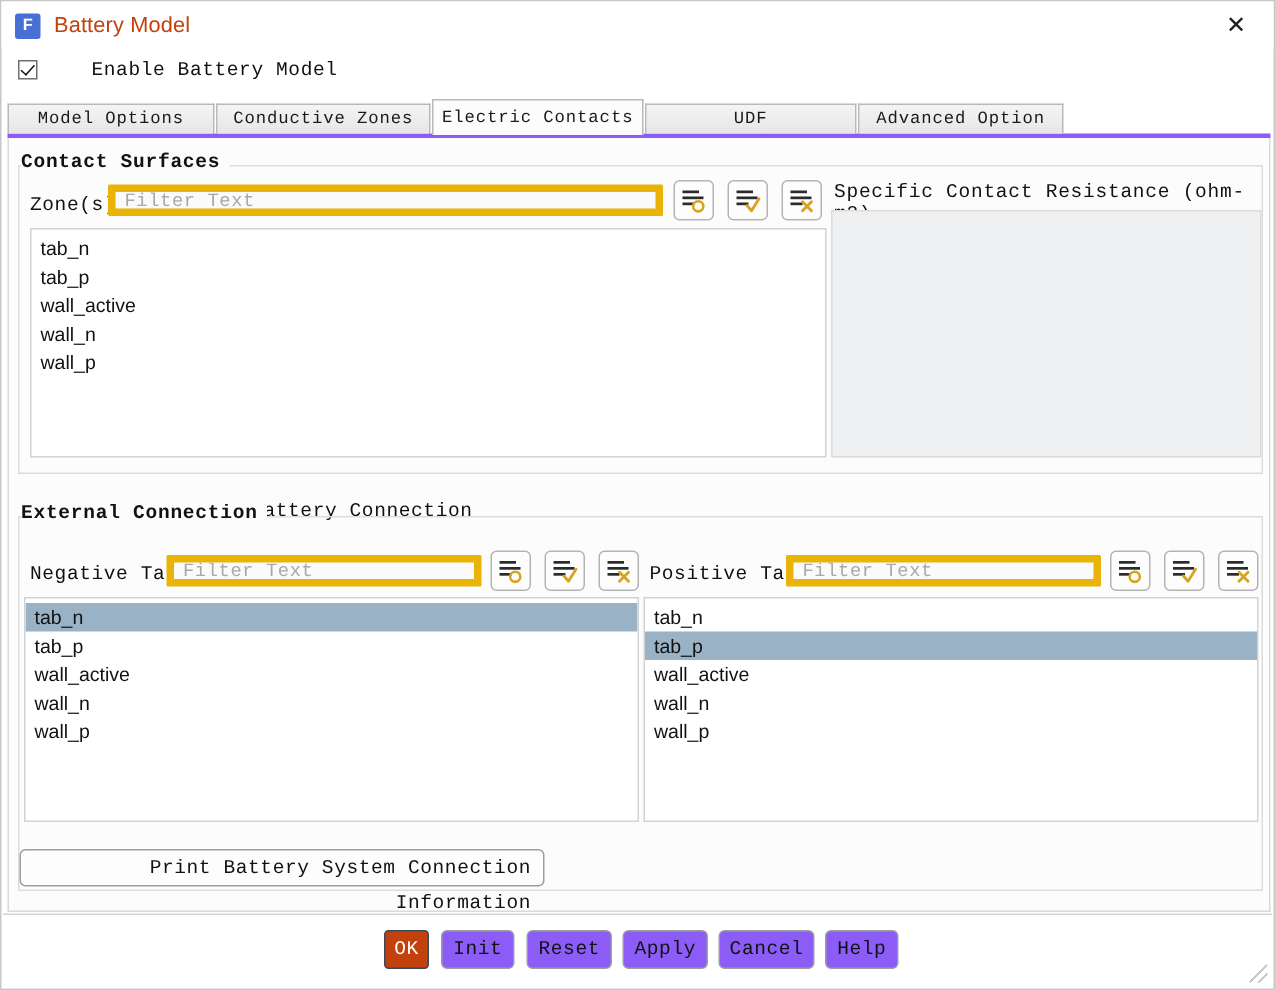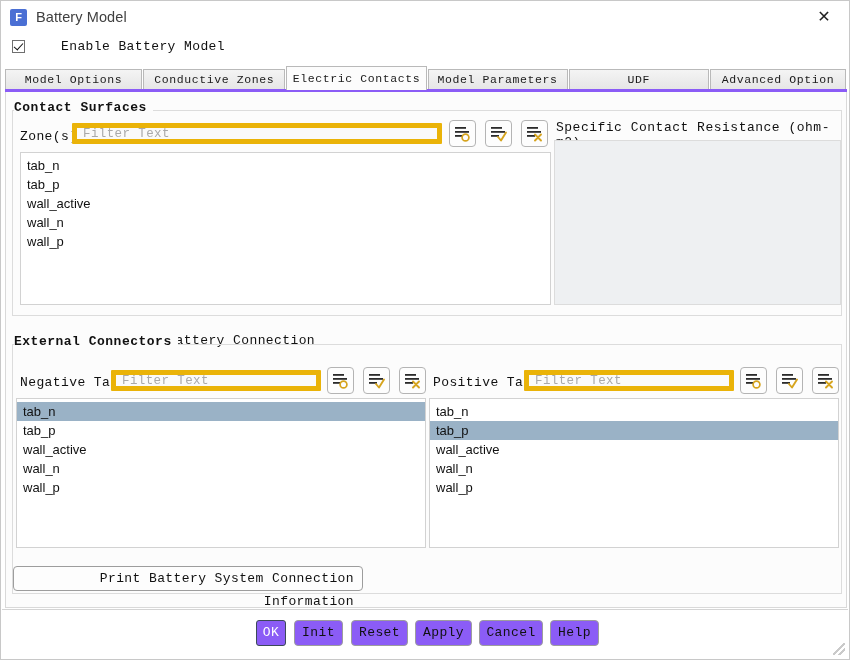--- a/index.html
+++ b/index.html
@@ -40,21 +40,21 @@
     width: 17px; height: 17px;
     line-height: 17px; text-align: center;
     color: #ffffff;
     font-family: "Liberation Sans", sans-serif;
     font-size: 11px; font-weight: bold;
   }
   .title-text {
     margin-left: 9px;
     font-family: "Liberation Sans", sans-serif;
     font-size: 14.5px;
-    color: #404040;
+    color: #c2410c;
     letter-spacing: .1px;
   }
   .win-close {
     position: absolute; right: 10px; top: 5px;
     width: 30px; height: 22px;
     display: flex; align-items: center; justify-content: center;
     color: #222; font-size: 16px;
     font-family: "DejaVu Sans", sans-serif;
     line-height: 1;
     cursor: pointer;
@@ -248,21 +248,21 @@
     border-radius: 4px;
     box-sizing: border-box;
     font-family: "Liberation Mono", monospace;
     font-size: 13px;
     color: #111;
     text-align: center;
     letter-spacing: .4px;
     cursor: pointer;
   }
   .btn.primary {
-    background: #8b5cf6;
+    background: #c2410c;
     border-color: #3c4a58;
     color: #ffffff;
     border-radius: 3px;
   }
   .corner-grip {
     position: absolute; right: 3px; bottom: 3px;
     width: 12px; height: 12px;
     background:
       linear-gradient(135deg, transparent 0 45%, #cacaca 45% 55%, transparent 55% 100%),
       linear-gradient(135deg, transparent 0 70%, #cacaca 70% 80%, transparent 80% 100%);
@@ -281,21 +281,20 @@
 
   <div class="enable-row">
     <span class="cb checked"></span>
     <span class="enable-label">Enable Battery Model</span>
   </div>
 
   <div class="tabstrip">
     <div class="tab" style="width:138px">Model Options</div>
     <div class="tab" style="width:143px">Conductive Zones</div>
     <div class="tab active" style="width:141px">Electric Contacts</div>
-    <div class="tab" style="width:141px">Model Parameters</div>
     <div class="tab" style="width:141px">UDF</div>
     <div class="tab" style="width:137px">Advanced Option</div>
   </div>
 
   <div class="panel">
 
     <div class="section-title" id="lbl-contact">Contact Surfaces</div>
     <div class="groupbox" id="grp-contact"></div>
 
     <div class="field-label" style="left:14px; top:37px;">Zone(s)</div>
@@ -337,21 +336,21 @@
 
     <div class="field-label" style="left:550px; top:28px; letter-spacing:.5px;">Specific Contact Resistance (ohm-m2)</div>
 
     <div class="gray-panel" style="left:548px; top:48px; width:287px; height:165px;"></div>
 
     <div class="enable-row" style="left:14px; top:229px;margin-top:12px;">
       <span class="cb"></span>
       <span class="enable-label">Use Virtual Battery Connection</span>
     </div>
 
-    <div class="section-title" id="lbl-ext">External Connectors</div>
+    <div class="section-title" id="lbl-ext">External Connection</div>
     <div class="groupbox" id="grp-ext"></div>
 
     <div class="field-label" style="left:14px; top:283px;">Negative Tab</div>
     <input class="filter-input" style="left: 105px; top: 278px; width: 210px; height: 21px;" placeholder="Filter Text">
     <div class="icon-btn" style="left:321px; top:275px;">
       <svg width="19" height="19" viewBox="0 0 19 19">
         <rect x="2" y="3" width="11" height="1.8" fill="#2b2b2b"></rect>
         <rect x="2" y="7" width="14" height="1.8" fill="#2b2b2b"></rect>
         <rect x="2" y="11" width="8" height="1.8" fill="#2b2b2b"></rect>
         <circle cx="12.5" cy="13.5" r="3.4" fill="none" stroke="#d6a41e" stroke-width="1.7"></circle>

